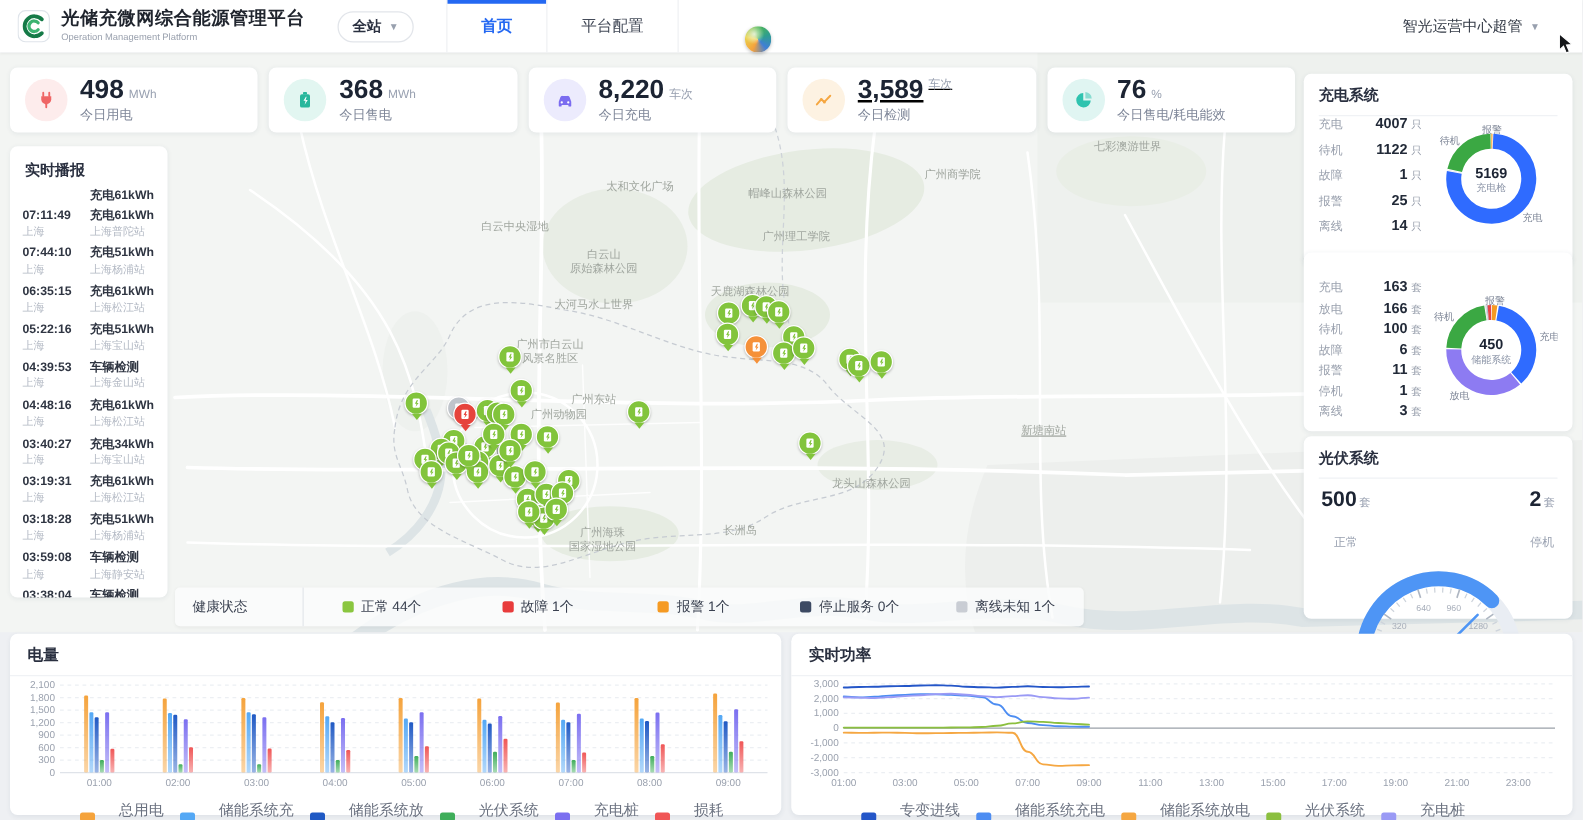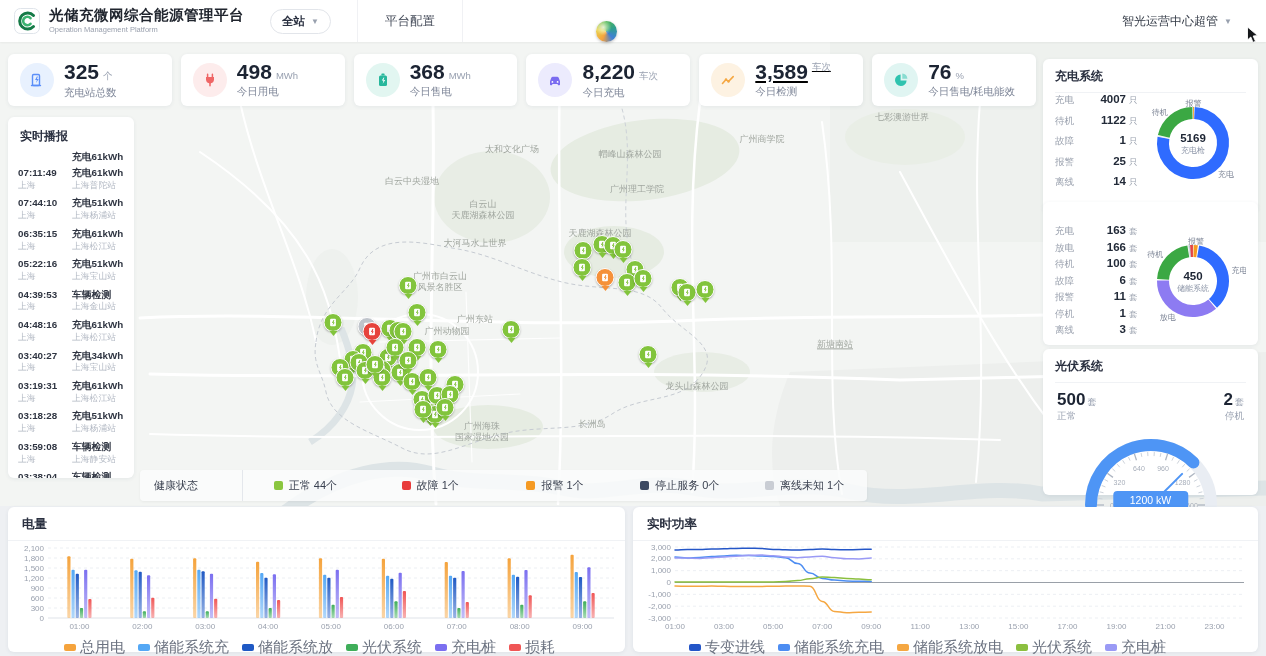--- a/index.html
+++ b/index.html
@@ -65,32 +65,32 @@
   .rp-title{font-size:12px;font-weight:bold;color:#2a3040;padding-bottom:7px;border-bottom:1px solid #f0f2f5;}
   .rp-body{display:flex;align-items:center;}
   .rp-rows{width:86px;flex:none;}
   .rp-row{display:flex;align-items:baseline;}
   .rp-lb{font-size:9.5px;color:#9aa1ae;width:30px;}
   .rp-val{flex:1;text-align:right;font-size:11.5px;font-weight:bold;color:#222a38;}
   .rp-un{font-size:8.5px;color:#9aa1ae;margin-left:3px;width:12px;}
   .pv-nums{display:flex;justify-content:space-between;padding:7px 2px 0;}
   .pv-val{font-size:17px;font-weight:bold;color:#1c2433;}
   .pv-un{font-size:9px;color:#98a0b0;margin-left:2px;}
-  .pv-lb{font-size:9.5px;color:#98a0b0;margin-top:0;}
+  .pv-lb{font-size:9.5px;color:#98a0b0;margin-top:18px;text-align:center;}
   .gauge-wrap{position:relative;height:92px;margin-top:2px;text-align:center;}
   .gauge-badge{position:absolute;left:50%;top:66px;transform:translateX(-50%);background:#4e95f5;color:#fff;
     font-size:10.5px;padding:3px 17px;border-radius:4px;}
   
   .chart-card{position:absolute;top:507px;height:145px;z-index:10;box-sizing:border-box;}
   #energy-card{left:8px;width:617px;}
   #power-card{left:633px;width:625px;}
   .cc-title{font-size:12.5px;font-weight:bold;color:#2a3040;padding:9px 14px 7px;border-bottom:1px solid #f0f2f5;}
   .cc-chart{margin:1px 6px 0;}
   .legend{display:flex;gap:13px;padding-left:56px;align-items:center;height:18px;}
-  .lg-item{display:flex;align-items:center;gap:4px;font-size:15px;color:#6b7280;cursor:pointer;}
+  .lg-item{display:flex;align-items:flex-end;gap:19px;font-size:12px;color:#6b7280;cursor:pointer;}
   .lg-sw{width:12px;height:7px;border-radius:2px;display:inline-block;}
 </style>
 </head>
 <body>
 
 <div class="app">
 
   <div id="map">
     <svg id="map-decor" width="1266" height="464">
         <rect x="0" y="0" width="1266" height="464" fill="#f3f5f3"></rect>
@@ -122,21 +122,21 @@
         </g>
         <path d="M316 300 C320 262 350 250 360 226 C376 190 420 200 452 206 C492 212 522 230 562 240 C602 250 642 240 662 266 C682 292 722 302 702 332 C682 362 642 352 612 372 C582 392 542 382 502 392 C462 402 432 422 402 406 C372 390 332 380 326 350 C322 330 312 322 316 300 Z" stroke="#c6cbd2" stroke-width="1" stroke-dasharray="4 3" fill="none"></path>
         <path d="M620 60 C640 120 610 180 640 240" stroke="#cdd2d8" stroke-width="1" stroke-dasharray="4 3" fill="none"></path>
       </svg>
     <div id="map-labels">
         <div class="map-label" style="left: 512px; top: 108px;">太和文化广场</div>
         <div class="map-label" style="left: 630px; top: 113px;">帽峰山森林公园</div>
         <div class="map-label" style="left: 637px; top: 148px;">广州理工学院</div>
         <div class="map-label" style="left: 412px; top: 140px;">白云中央湿地</div>
         <div class="map-label" style="left: 483px; top: 168px;">白云山
-天鹿湖森林公园</div>
+原始森林公园</div>
         <div class="map-label" style="left: 475px; top: 202px;">大河马水上世界</div>
         <div class="map-label" style="left: 600px; top: 192px;">天鹿湖森林公园</div>
         <div class="map-label" style="left: 440px; top: 240px;">广州市白云山
 风景名胜区</div>
         <div class="map-label" style="left: 475px; top: 278px;">广州东站</div>
         <div class="map-label" style="left: 388px; top: 290px;">越秀公园</div>
         <div class="map-label" style="left: 447px; top: 290px;">广州动物园</div>
         <div class="map-label" style="left: 387px; top: 318px;">北京路步行街</div>
         <div class="map-label" style="left: 697px; top: 345px;">龙头山森林公园</div>
         <div class="map-label" style="left: 835px; top: 303px; text-decoration: underline;">新塘南站</div>
@@ -606,49 +606,34 @@
     </svg>
     <div class="title-block">
       <div class="app-title">光储充微网综合能源管理平台</div>
       <div class="app-sub">Operation Management Platform</div>
     </div>
     <div class="station-pill">
       <span>全站</span>
       <span class="caret">▼</span>
     </div>
     <nav class="tabs" id="tabs">
+        <div class="tab active">首页</div>
         <div class="tab">平台配置</div>
       </nav>
     <div class="user-menu">
       <span>智光运营中心超管</span>
       <span class="caret">▼</span>
     </div>
   </header>
   <div class="sphere"></div>
   <svg class="cursor-arrow" width="13" height="18" viewBox="0 0 13 18">
     <path d="M1.5 1 L1.5 14 L4.8 11 L7 16.4 L9.5 15.3 L7.2 10 L11.7 9.6 Z" fill="#15171a" stroke="#ffffff" stroke-width="0.9"></path>
   </svg>
 
   <div id="kpi-row">
-      <div class="kpi card">
-        <div class="kpi-icon" style="background: rgb(232, 241, 254);">
-          <svg width="16" height="16" viewBox="0 0 16 16">
-            <rect x="3.5" y="2.5" width="7" height="11" rx="1.2" stroke="#5b8ff9" fill="none" stroke-width="1.4"></rect>
-            <path d="M7.9 4.6 6.1 7.9h1.8L7 10.9 9.7 7.1H7.9l1-2.5z" fill="#5b8ff9"></path>
-            <path d="M2.5 13.5h9" stroke="#5b8ff9" stroke-width="1.4" stroke-linecap="round"></path>
-          </svg>
-        </div>
-        <div>
-          <div style="display: flex; align-items: baseline;">
-            <span class="kpi-num">325</span>
-            <span class="kpi-unit">个</span>
-          </div>
-          <div class="kpi-label">充电站总数</div>
-        </div>
-      </div>
       <div class="kpi card">
         <div class="kpi-icon" style="background: rgb(253, 236, 236);">
           <svg width="16" height="16" viewBox="0 0 16 16">
             <path d="M5.6 2.2v2.6M10.4 2.2v2.6" stroke="#ef6666" stroke-width="1.5" stroke-linecap="round"></path>
             <path d="M4 5h8v2.3a4 4 0 0 1-8 0z" fill="#ef6666"></path>
             <path d="M8 11.3v2.5" stroke="#ef6666" stroke-width="1.5" stroke-linecap="round"></path>
           </svg>
         </div>
         <div>
           <div style="display: flex; align-items: baseline;">

